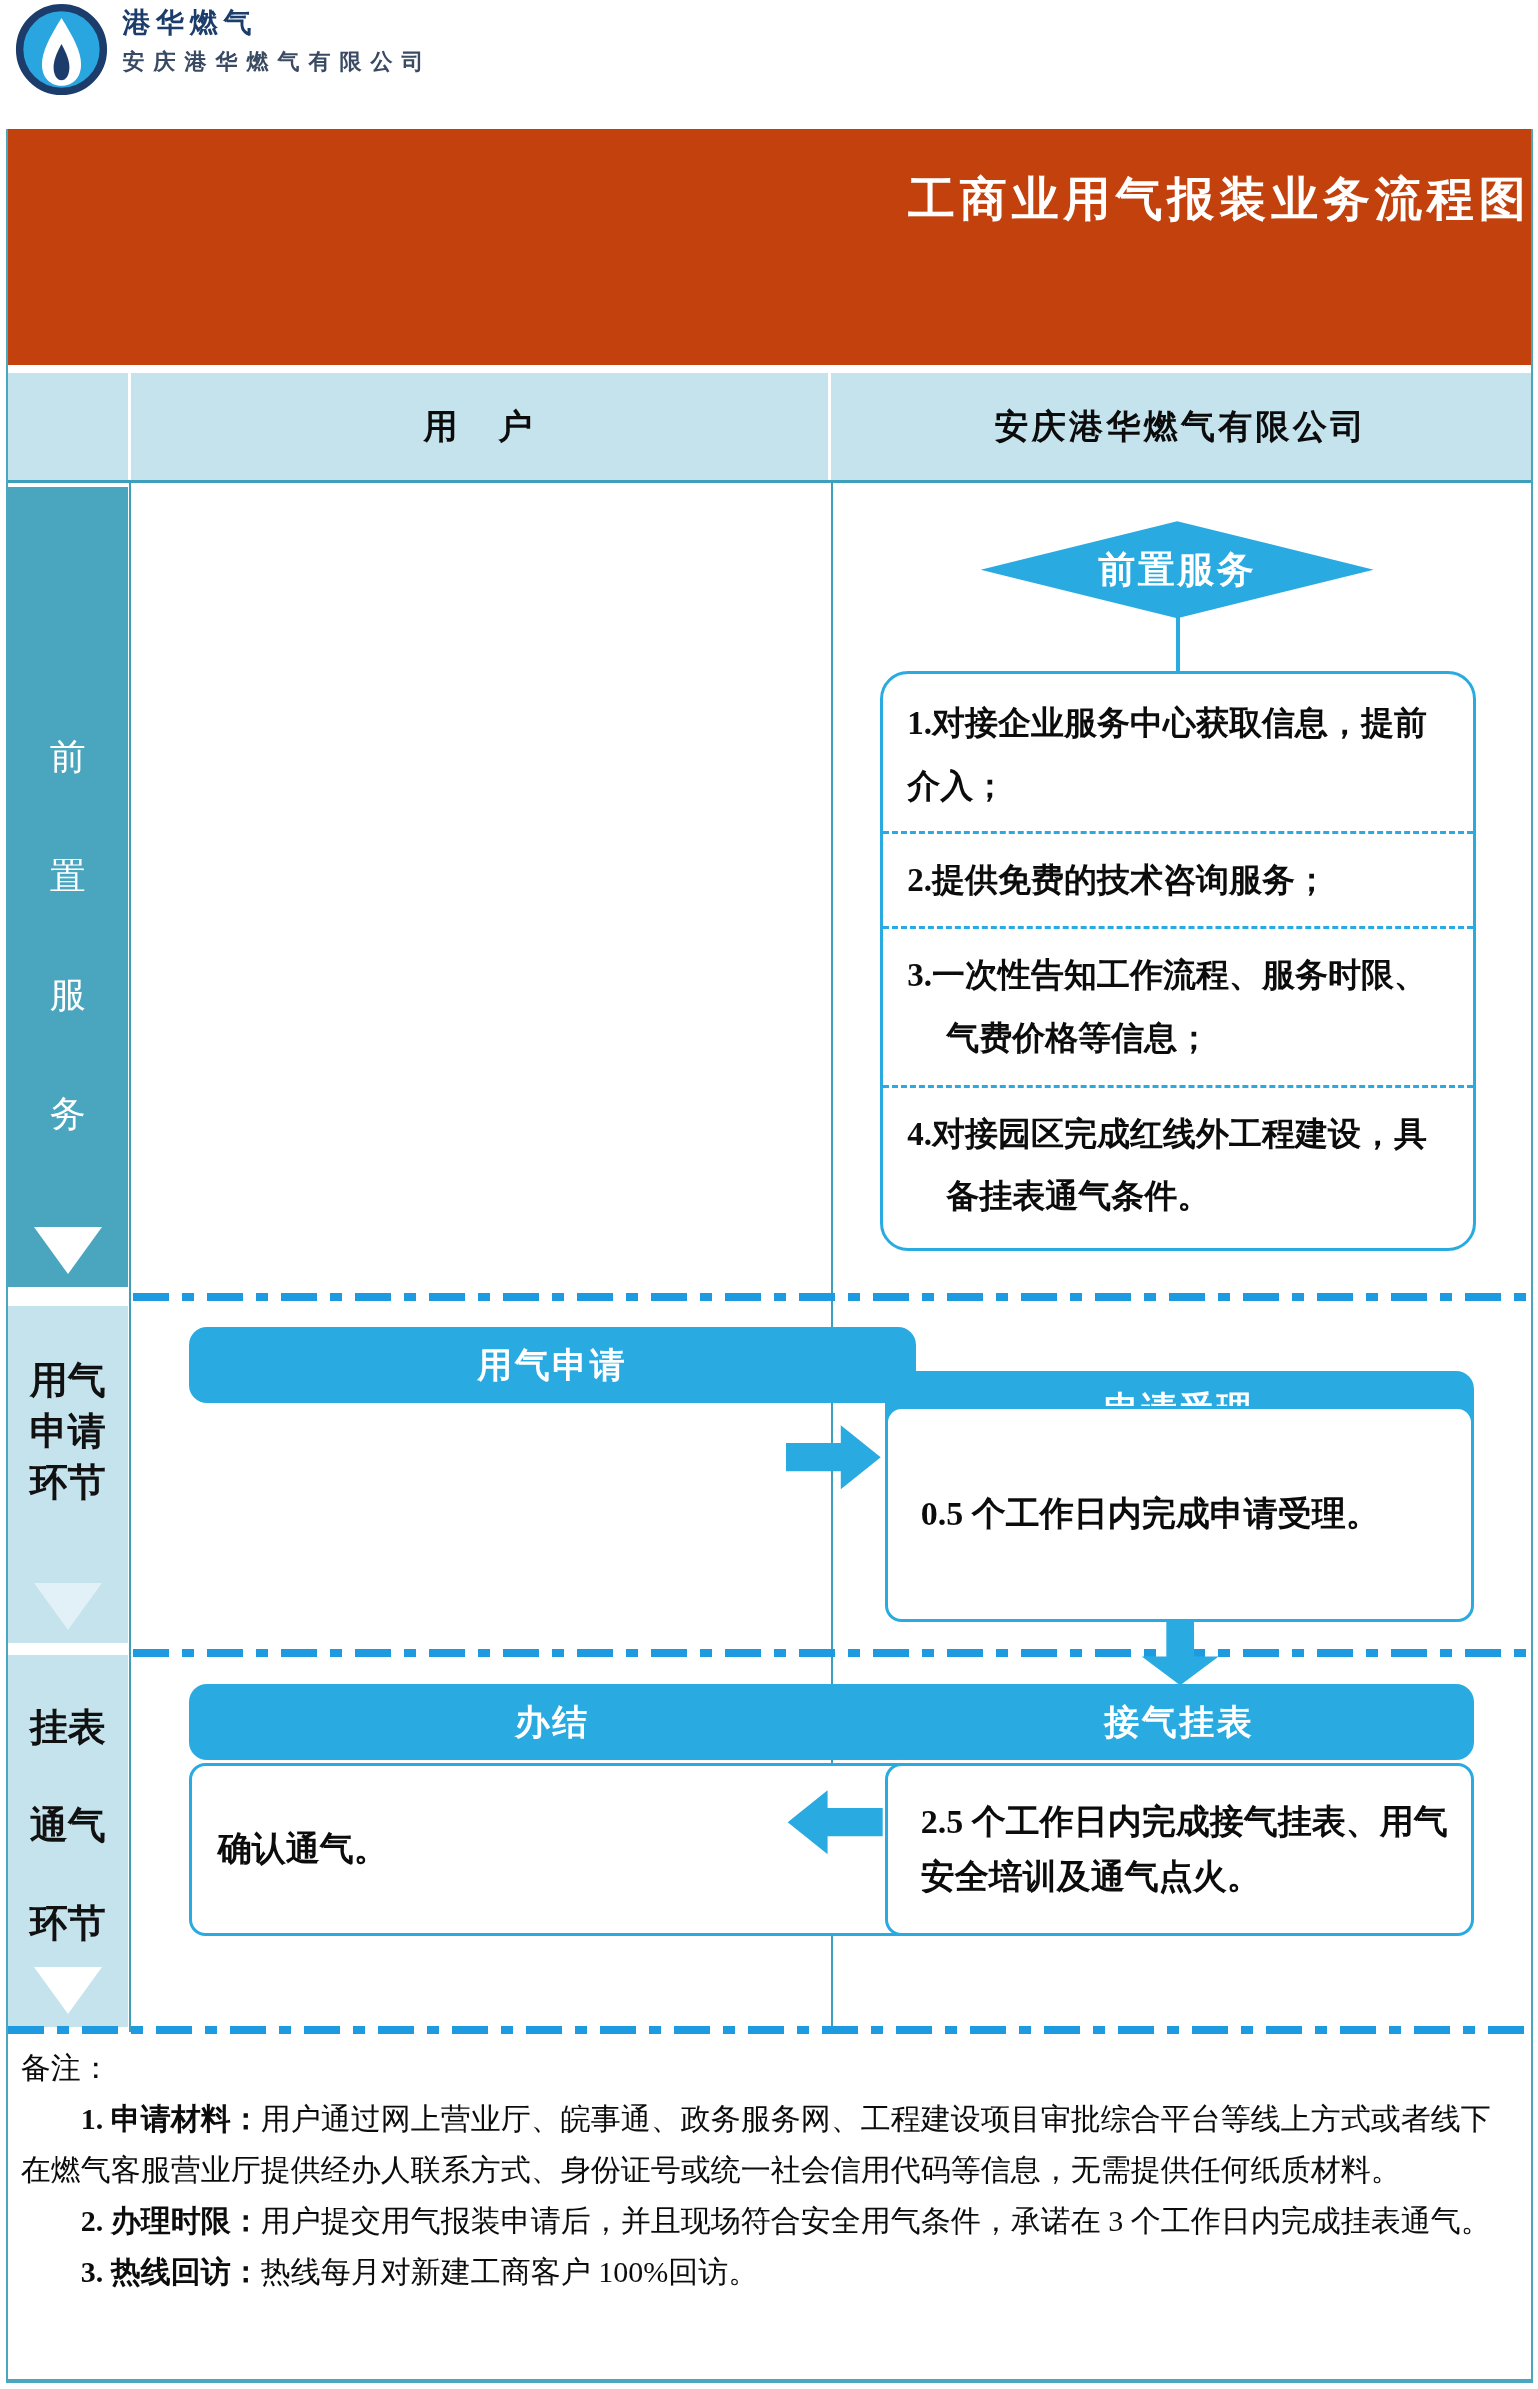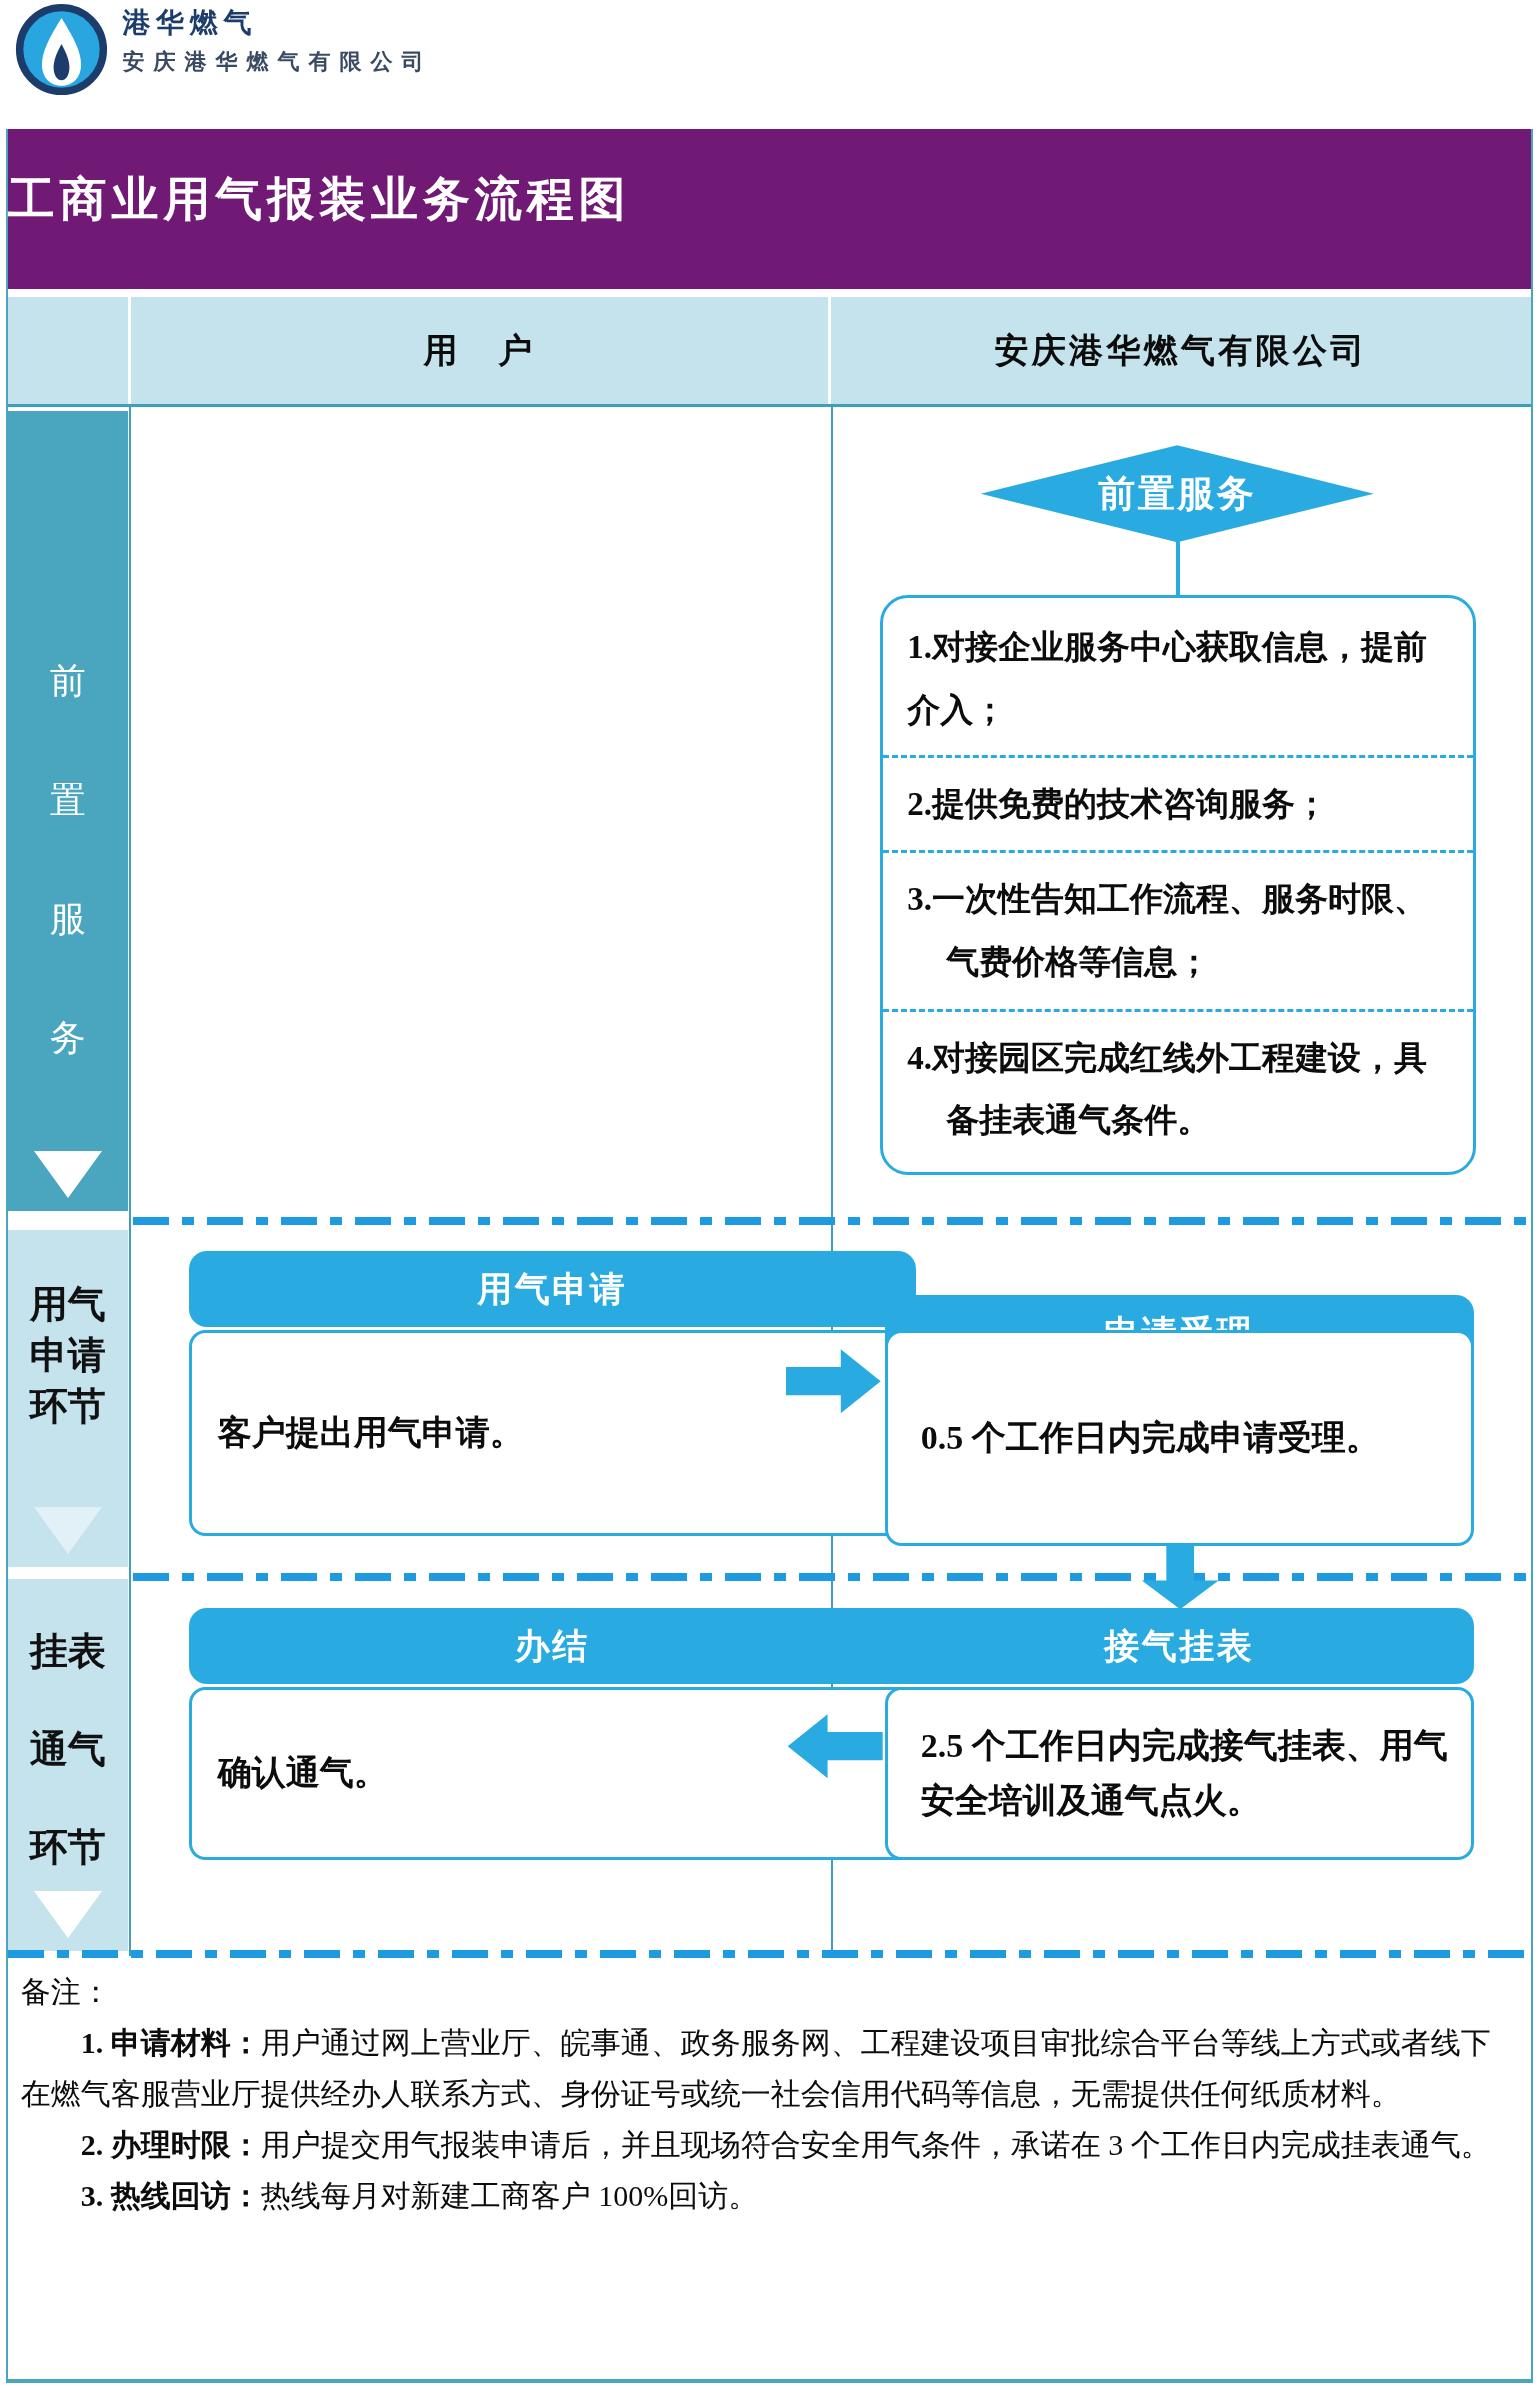--- a/index.html
+++ b/index.html
@@ -13,21 +13,21 @@
   .logo-brand{font-family:"Liberation Sans",sans-serif;font-weight:bold;font-size:28px;
               color:#1c3d6b;letter-spacing:5.7px;line-height:1.1;}
   .logo-co{font-family:"Liberation Sans",sans-serif;font-weight:600;font-size:22px;
            color:#3a4a63;letter-spacing:9px;margin-top:8.2px;}
 
   
   .chart{position:absolute;left:5.7px;top:129px;width:1527px;height:2254px;box-sizing:border-box;
          border-left:2.5px solid #4aa6bf;border-right:2.5px solid #4aa6bf;border-bottom:4.9px solid #4aa6bf;
          background:#fff;}
 
-  .title-block{height:160px;background:#701a75;text-align:left;color:#fff;}
+  .title-block{height:236px;background:#c2410c;text-align:right;color:#fff;}
   .title-main{font-family:"Liberation Sans",sans-serif;font-weight:bold;font-size:47px;
               letter-spacing:4.9px;padding-top:39px;}
   .title-sub{font-size:34px;letter-spacing:3.3px;margin-top:31px;}
 
   .hdr-gap{height:8.2px;background:#fff;}
   .hdr-row{height:107px;display:flex;border-bottom:3.3px solid #3d9fbc;background:#fff;}
   .hdr-cell{background:#c5e3ed;display:flex;align-items:center;justify-content:center;
             font-size:34px;font-weight:bold;letter-spacing:3.3px;}
   .hdr-side{width:120px;margin-right:3.3px;}
   .hdr-user{width:697px;margin-right:3.3px;}
@@ -153,21 +153,20 @@
       <div class="dashline" style="top:810px;"></div>
 
       <div class="sb sb-blue" style="top:823px;height:337px;padding-top:49px;font-size:38px;box-sizing:border-box;">
         <span>用气</span>
         <span>申请</span>
         <span>环节</span>
         <i class="tri lt"></i>
       </div>
 
       <div class="hd x-left" style="top:844px;">用气申请</div>
-      <div class="bd x-left" style="top:923px;height:206px;padding-left:26px;">客户提出用气申请。</div>
 
       <div class="arrow arrow-r"></div>
 
       <div class="hd x-right" style="top:888px;">申请受理</div>
       <div class="bd x-right" style="top:923px;height:216px;padding-left:33px;">0.5 个工作日内完成申请受理。</div>
 
       <div class="arrow arrow-d"></div>
 
       <div class="dashline" style="top:1166px;"></div>
 

